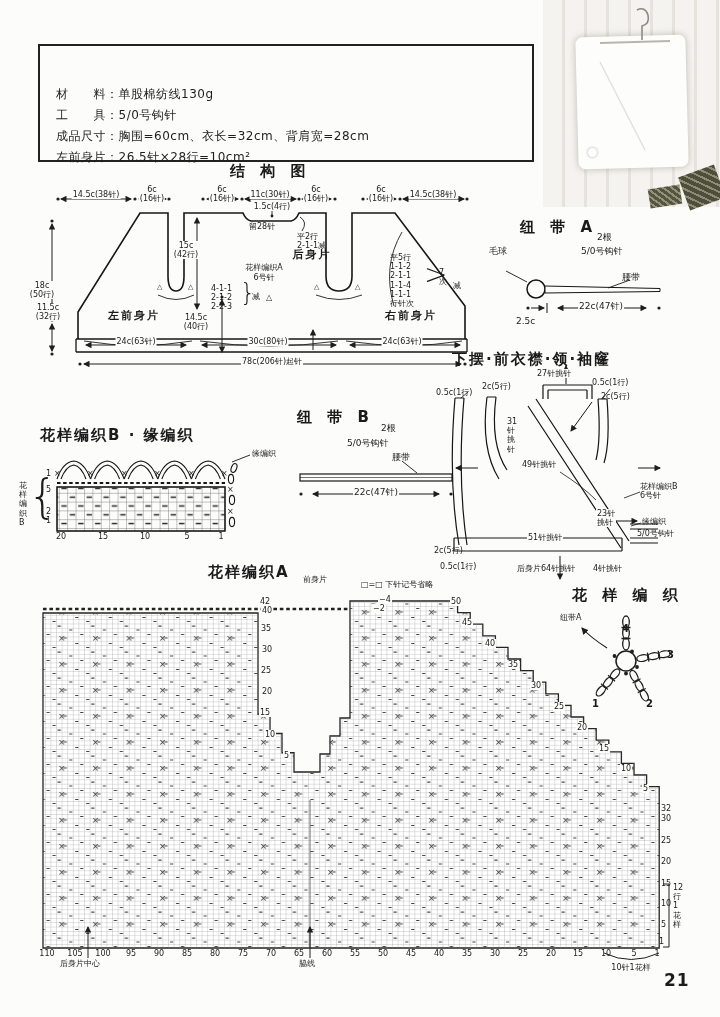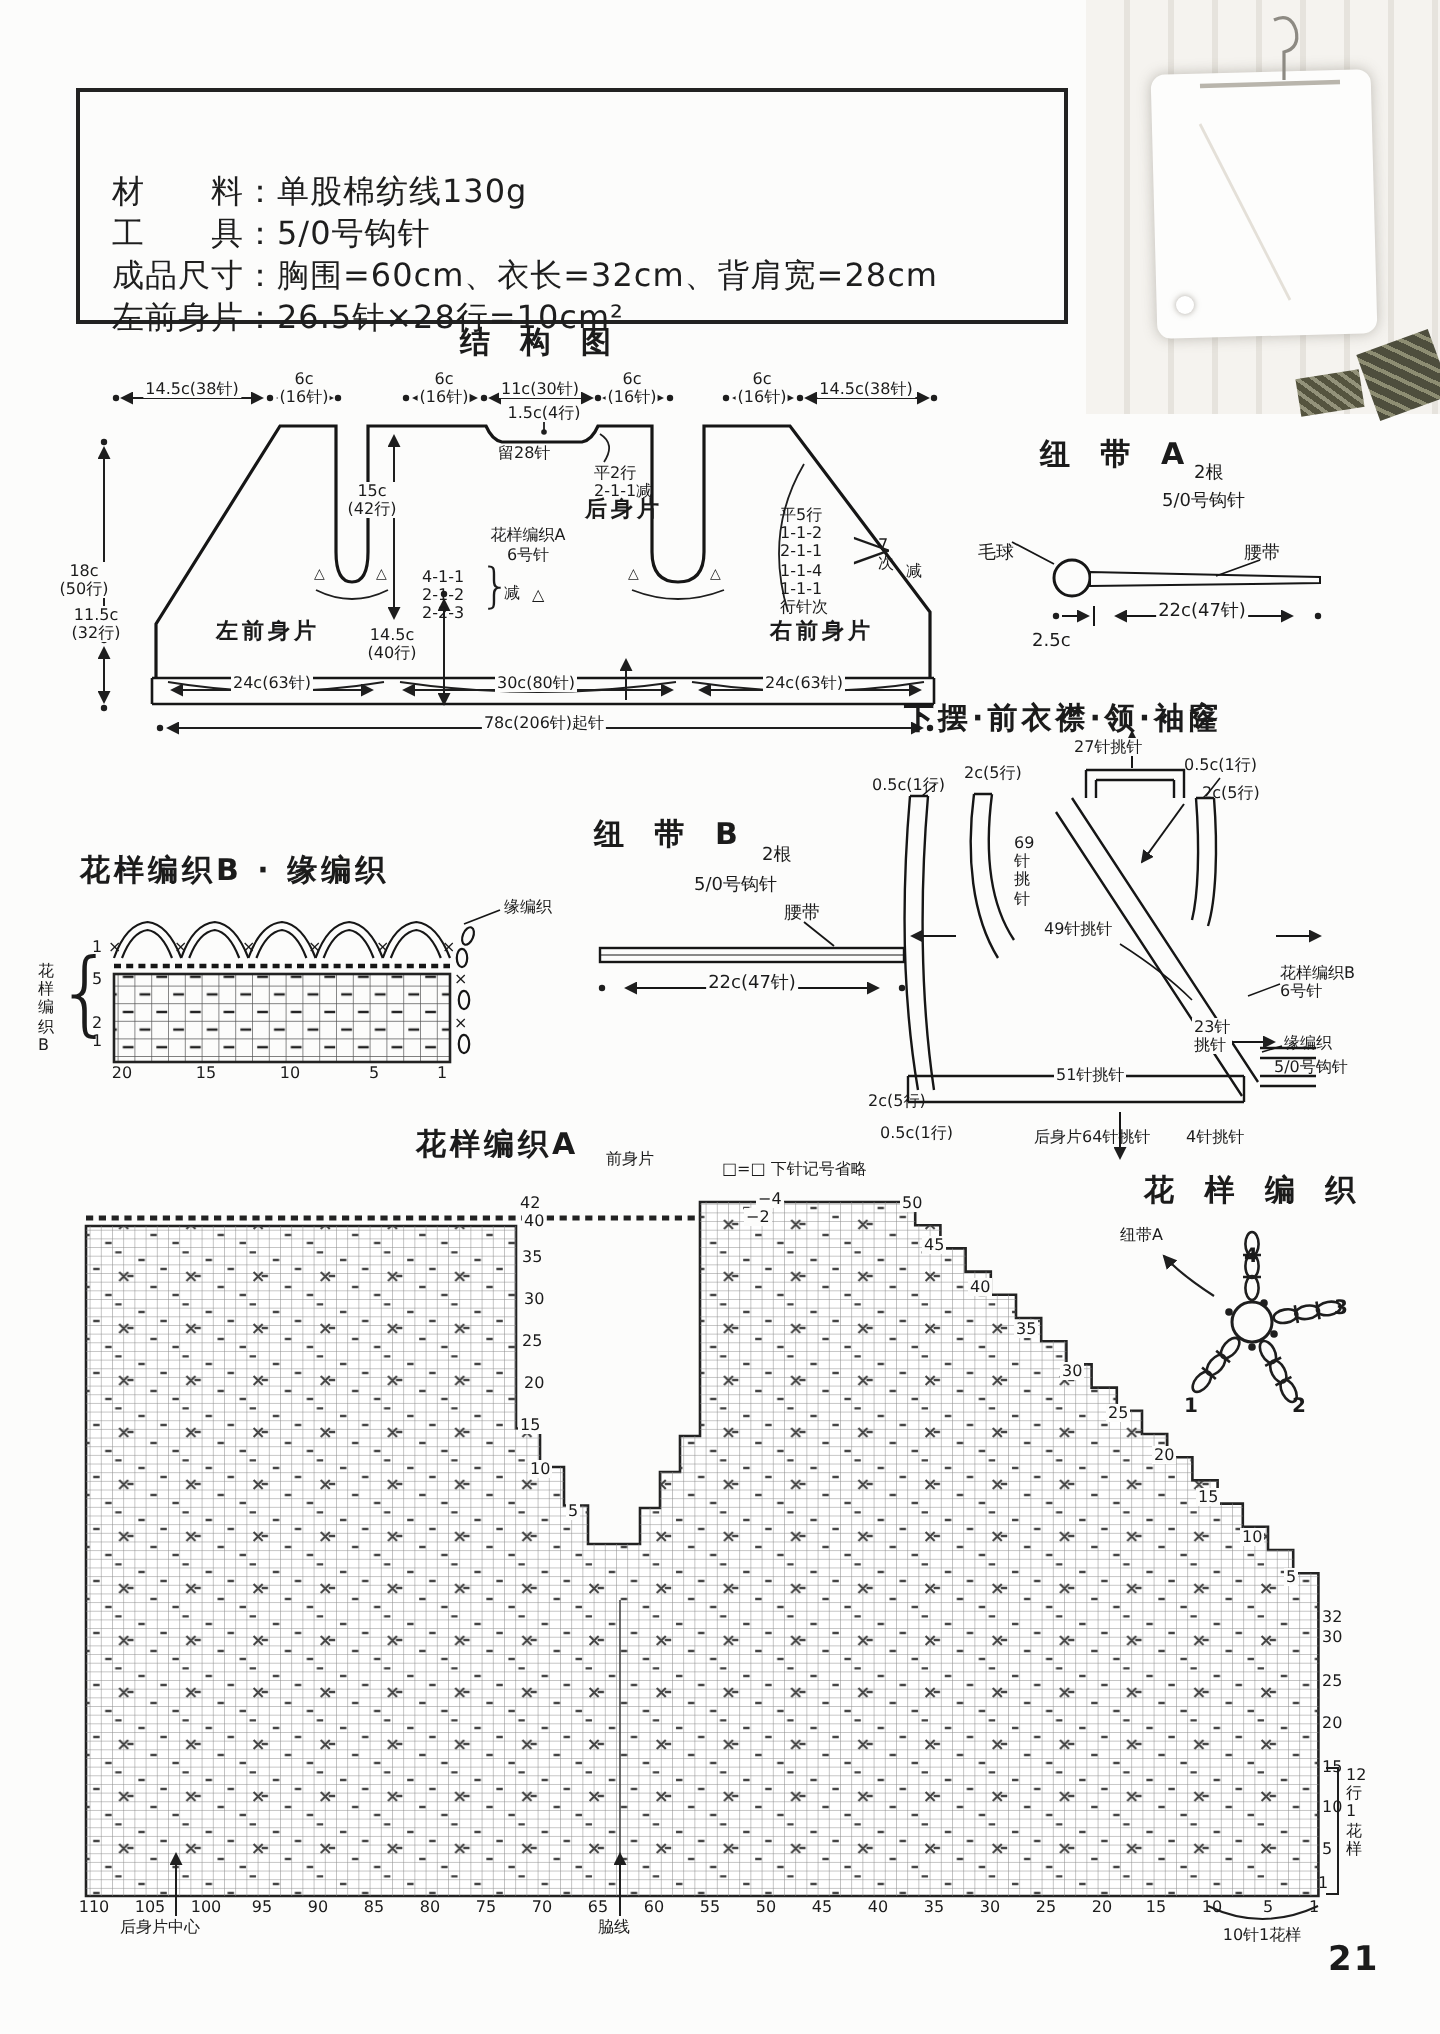--- a/index.html
+++ b/index.html
@@ -1,21 +1,21 @@
 <!DOCTYPE html>
 <html><head>
 <meta charset="utf-8">
 <style>
   html,body{margin:0;padding:0;background:#9a9a9a;}
   .page{position:relative;width:720px;height:1017px;background:#fcfcfb;overflow:hidden;
         font-family:"DejaVu Sans","Liberation Sans",sans-serif;color:#1e1e1e;}
   
   .hbox{position:absolute;left:38px;top:44px;width:492px;height:114px;border:2px solid #222;background:#fcfcfb;}
   .hbox .h1{position:absolute;left:16px;top:8px;font-size:13px;font-weight:bold;letter-spacing:1px;}
-  .hbox .hr{position:absolute;left:16px;font-size:16px;letter-spacing:.5px;white-space:pre;}
+  .hbox .hr{position:absolute;left:16px;font-size:12px;letter-spacing:.5px;white-space:pre;}
   
   .photo{position:absolute;left:543px;top:0;width:177px;height:207px;
          background:repeating-linear-gradient(90deg,#f5f3ef 0 19px,#e6e3dd 19px 22px);}
   .garment{position:absolute;left:577px;top:36px;width:110px;height:132px;background:#fdfdfc;
            border-radius:7px;transform:rotate(-1.5deg);box-shadow:0 0 7px rgba(120,115,105,.45);}
   .gbow{position:absolute;left:588px;top:148px;width:9px;height:9px;border-radius:50%;
         background:#fff;box-shadow:0 0 3px rgba(150,145,135,.8);}
   .dbit1{position:absolute;left:683px;top:170px;width:38px;height:35px;transform:rotate(-20deg);
          background:repeating-linear-gradient(45deg,#4e4e3d 0 4px,#8d8d72 4px 6px);}
   .dbit2{position:absolute;left:649px;top:187px;width:32px;height:19px;transform:rotate(-9deg);
@@ -270,31 +270,31 @@
       <div class="lb xs cc bg" style="left: 268px; top: 337px;">30c(80针)</div>
       <div class="lb xs cc bg" style="left: 402px; top: 337px;">24c(63针)</div>
       <div class="lb xs cc bg" style="left: 272px; top: 357px;">78c(206针)起针</div>
       <div class="lb t7" style="left: 157px; top: 283px;">△</div>
       <div class="lb t7" style="left: 188px; top: 283px;">△</div>
       <div class="lb t7" style="left: 314px; top: 283px;">△</div>
       <div class="lb t7" style="left: 355px; top: 283px;">△</div>
       <div class="lb t1" style="left: 520px; top: 219px;">纽 带 A</div>
       <div class="lb s" style="left: 597px; top: 232px;">2根</div>
       <div class="lb s" style="left: 581px; top: 246px;">5/0号钩针</div>
-      <div class="lb s" style="left: 489px; top: 272px;">毛球</div>
+      <div class="lb s" style="left: 489px; top: 246px;">毛球</div>
       <div class="lb s" style="left: 622px; top: 272px;">腰带</div>
       <div class="lb s cc bg" style="left: 601px; top: 301px;">22c(47针)</div>
       <div class="lb s" style="left: 516px; top: 316px;">2.5c</div>
       <div class="lb t1b" style="left: 452px; top: 351px;">下摆·前衣襟·领·袖窿</div>
       <div class="lb xs" style="left: 436px; top: 388px;">0.5c(1行)</div>
       <div class="lb xs" style="left: 482px; top: 382px;">2c(5行)</div>
       <div class="lb xs bg" style="left: 536px; top: 369px;">27针挑针</div>
       <div class="lb xs" style="left: 592px; top: 378px;">0.5c(1行)</div>
       <div class="lb xs" style="left: 601px; top: 392px;">2c(5行)</div>
-      <div class="lb xs bg" style="left: 506px; top: 417px;">69
+      <div class="lb xs bg" style="left: 506px; top: 417px;">31
 针
 挑
 针</div>
       <div class="lb xs bg" style="left: 521px; top: 460px;">49针挑针</div>
       <div class="lb xs" style="left: 640px; top: 482px;">花样编织B
 6号针</div>
       <div class="lb xs bg" style="left: 596px; top: 509px;">23针
 挑针</div>
       <div class="lb xs" style="left: 642px; top: 517px;">缘编织</div>
       <div class="lb xs" style="left: 637px; top: 529px;">5/0号钩针</div>

